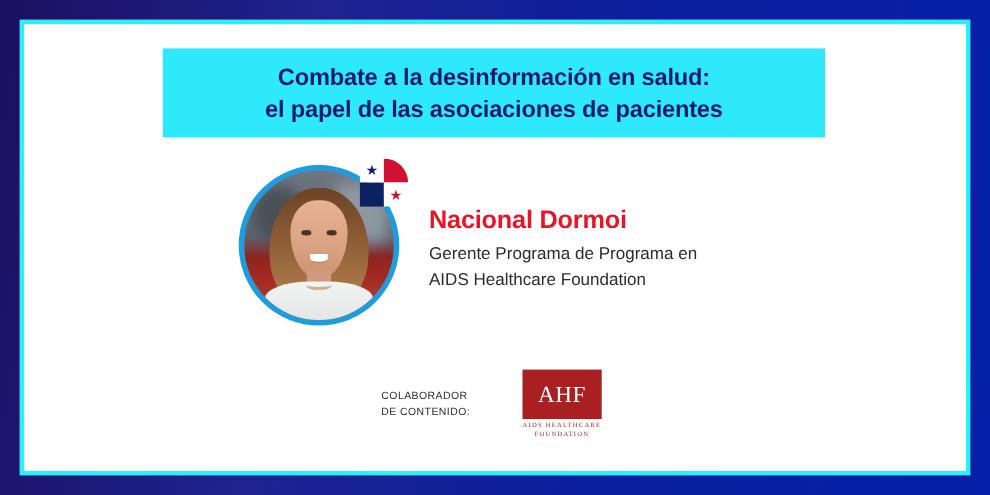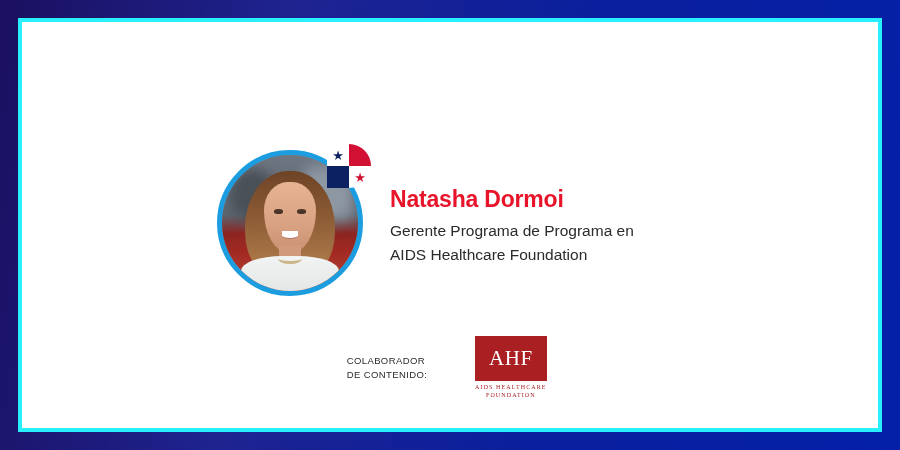--- a/index.html
+++ b/index.html
@@ -282,20 +282,24 @@
 </style>
 </head>
 <body>
 
 <div class="slide">
 
   <div class="cyan-frame"></div>
 
   <div class="canvas">
 
+    <div class="title-band">
+      <div class="title-text">Combate a la desinformación en salud:
+el papel de las asociaciones de pacientes</div>
+    </div>
 
     <div class="speaker">
 
       <div class="avatar-wrap">
         <div class="avatar">
           <div class="ph-bg"></div>
           <div class="ph-blur1"></div>
           <div class="ph-blur2"></div>
           <div class="ph-hair"></div>
           <div class="ph-face"></div>
@@ -313,21 +317,21 @@
           </div>
           <div class="fq fq2"></div>
           <div class="fq fq3"></div>
           <div class="fq fq4">
             <span class="star red">★</span>
           </div>
         </div>
       </div>
 
       <div class="speaker-info">
-        <p class="speaker-name">Natasha Dormoi</p>
+        <p class="speaker-name">Nacional Dormoi</p>
         <p class="speaker-role">Gerente Programa de Programa en
 AIDS Healthcare Foundation</p>
       </div>
     </div>
 
     <div class="footer">
       <div class="collab-label">COLABORADOR
 DE CONTENIDO:</div>
 
       <div class="ahf-logo">

